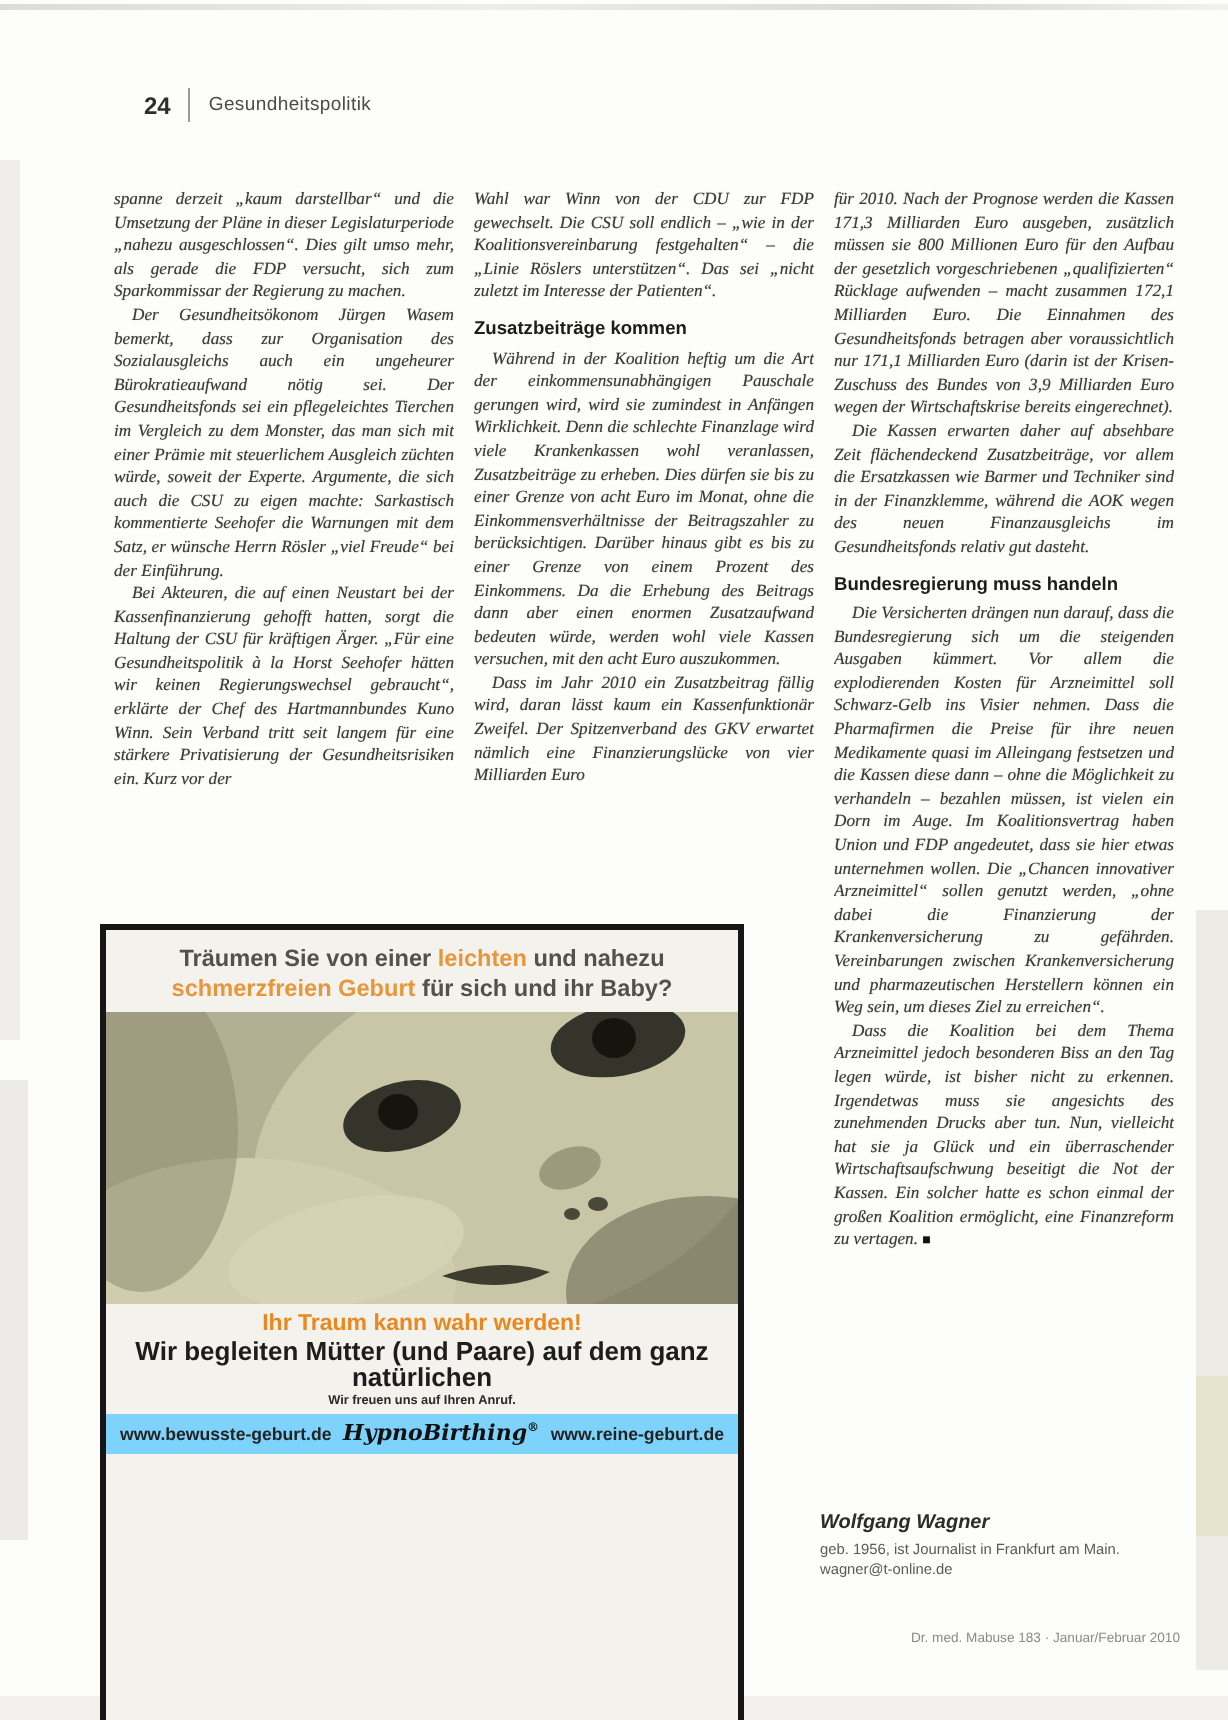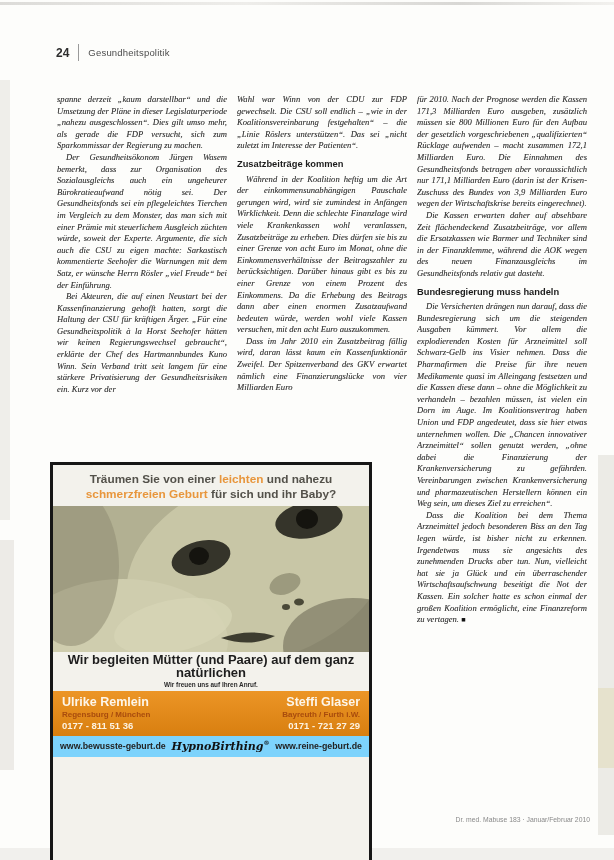--- a/index.html
+++ b/index.html
@@ -13,21 +13,21 @@
     background:linear-gradient(to right,#dcdbd8,#eeedea 40%,#d8d7d4 75%,#f2f1ee); }
   .scan-strip { position:absolute; background:#efeeea; }
   .scan-strip.left1 { left:0; top:80px; width:10px; height:440px; }
   .scan-strip.left2 { left:0; top:540px; width:14px; height:230px; background:#edebe7; }
   .scan-strip.right1 { right:0; top:455px; width:16px; height:380px; background:#ecebe6; }
   .scan-patch-beige { position:absolute; right:0; top:688px; width:16px; height:80px; background:#e6e2cd; }
   .scan-strip.bottom { left:0; bottom:0; width:614px; height:12px; background:#f1f0ed; }
   .scan-blob { position:absolute; left:178px; bottom:0; width:130px; height:10px; background:#e7e6e2; }
 
   
-  .header { position:absolute; left:56px; top:44px; display:flex; align-items:center;
+  .header { position:absolute; left:72px; top:44px; display:flex; align-items:center;
     font-family:"Liberation Sans", sans-serif; }
   .pagenum { font-size:12px; font-weight:bold; color:#2e2e2e; }
   .header-divider { width:1px; height:17px; background:#9a9a9a; margin:0 9px; }
   .section-title { font-size:9.5px; color:#4c4c4c; letter-spacing:0.2px; }
 
   
   .col { position:absolute; top:94px; width:170px; overflow:hidden;
     font-size:8.6px; line-height:11.6px; text-align:justify;
     text-shadow:0 0 0.5px rgba(70,70,70,0.55); }
   .col1 { left:57px;  height:364px; }
@@ -133,41 +133,35 @@
       <ellipse cx="146" cy="50" rx="10" ry="9" fill="#15140f"></ellipse>
       <ellipse cx="256" cy="14" rx="34" ry="18" fill="#35342a" transform="rotate(-10 256 14)"></ellipse>
       <ellipse cx="254" cy="13" rx="11" ry="10" fill="#15140f"></ellipse>
       <ellipse cx="232" cy="78" rx="16" ry="10" fill="#9c9a7e" transform="rotate(-20 232 78)"></ellipse>
       <ellipse cx="246" cy="96" rx="5" ry="3.5" fill="#4a4938"></ellipse>
       <ellipse cx="233" cy="101" rx="4" ry="3" fill="#4a4938"></ellipse>
       <path d="M168 132 Q 196 122 222 130 Q 198 142 168 132 Z" fill="#3d3c2f"></path>
       <ellipse cx="120" cy="120" rx="60" ry="26" fill="#d6d4b5" opacity="0.8" transform="rotate(-12 120 120)"></ellipse>
     </svg>
 
+    <div class="ad-traum">Ihr Traum kann wahr werden!</div>
     <div class="ad-text">
       <span>Wir begleiten Mütter (und Paare) auf dem ganz natürlichen</span><br>
     </div>
     <div class="ad-call">Wir freuen uns auf Ihren Anruf.</div>
 
-    <div class="ad-banner">
-      <div class="contact">
-        <span class="contact-name">Ulrike Remlein</span>
-        <span class="contact-city">Regensburg / München</span>
-        <span class="contact-phone">0177 - 811 51 36</span>
-      </div>
-      <div class="contact right">
-        <span class="contact-name">Steffi Glaser</span>
-        <span class="contact-city">Bayreuth / Furth i.W.</span>
-        <span class="contact-phone">0171 - 721 27 29</span>
-      </div>
-    </div>
 
     <div class="ad-urls">
       <span class="url">www.bewusste-geburt.de</span>
       <span class="brand-logo"><span>HypnoBirthing</span><sup>®</sup></span>
       <span class="url">www.reine-geburt.de</span>
     </div>
   </div>
 
+  <div class="author">
+    <div class="author-name">Wolfgang Wagner</div>
+    <div class="author-bio">geb. 1956, ist Journalist in Frankfurt am Main.</div>
+    <div class="author-email">wagner@t-online.de</div>
+  </div>
 
   <div class="footer">Dr. med. Mabuse 183 · Januar/Februar 2010</div>
 
 </div>
 
 </body></html>

